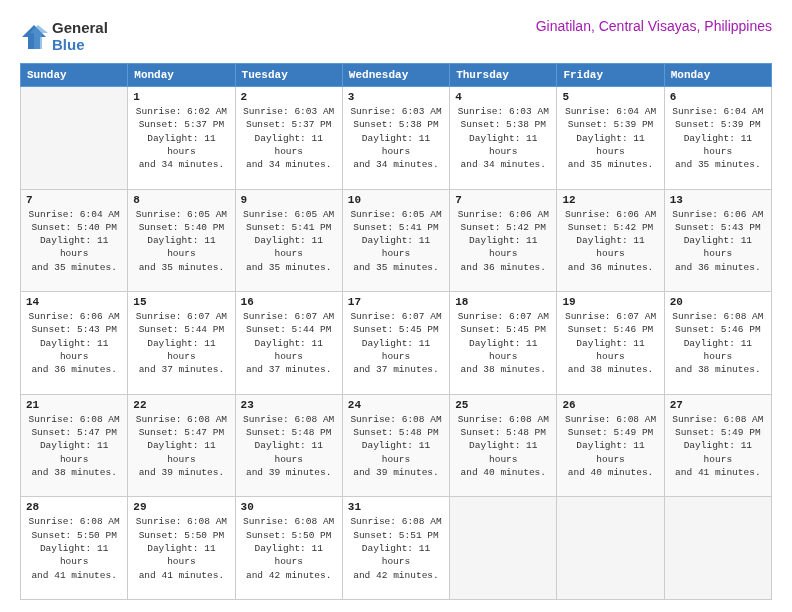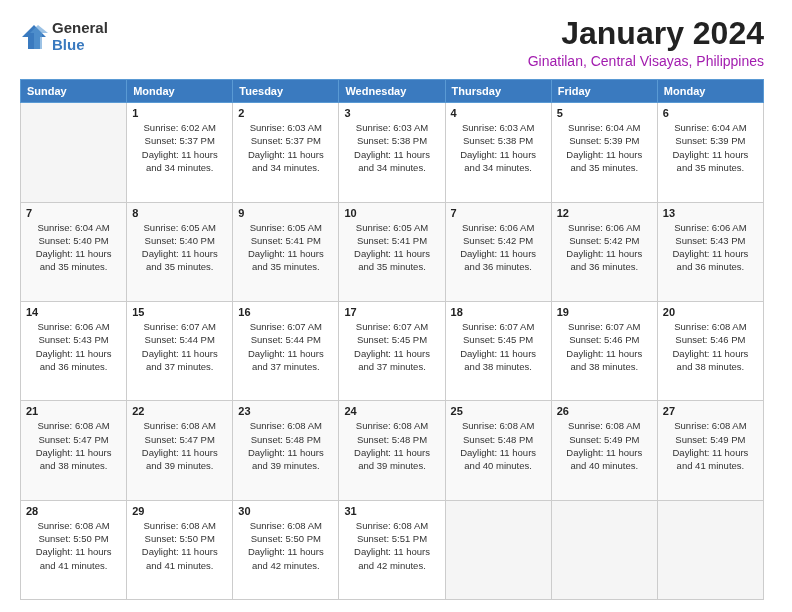--- a/index.html
+++ b/index.html
@@ -6,21 +6,21 @@
     body {
       font-family: Arial, sans-serif;
       background: #fff;
       width: 792px;
       height: 612px;
       overflow: hidden;
     }
     .page {
       width: 792px;
       height: 612px;
-      padding: 16px 28px 12px 20px;
+      padding: 16px 20px 12px 20px;
       display: flex;
       flex-direction: column;
     }
     .header {
       display: flex;
       justify-content: space-between;
       align-items: flex-start;
       margin-bottom: 10px;
     }
     .logo {
@@ -62,20 +62,21 @@
       color: #a21caf;
       margin-top: 2px;
     }
     .calendar {
       flex: 1;
       border: 1px solid #ccc;
       border-collapse: collapse;
       width: 100%;
       table-layout: fixed;
       font-size: 10px;
+      font-family: Liberation Mono, monospace;
     }
     .calendar th {
       background-color: #3a7abf;
       color: #fff;
       text-align: left;
       padding: 5px 6px;
       font-size: 11px;
       font-weight: bold;
       border: 1px solid #5a9ad4;
     }
@@ -115,21 +116,20 @@
       <svg class="logo-icon" viewBox="0 0 28 28" xmlns="http://www.w3.org/2000/svg">
         <polygon points="14,2 26,14 20,14 20,26 8,26 8,14 2,14" fill="#3a7abf"></polygon>
         <polygon points="18,2 28,10 22,10 22,26 14,26 14,10 10,10" fill="#5a9ad4" opacity="0.6"></polygon>
       </svg>
       <div class="logo-text">
         <span class="logo-general">General</span>
         <span class="logo-blue">Blue</span>
       </div>
     </div>
     <div class="title-block">
-      <div class="main-title">January 2024</div>
       <div class="subtitle">Ginatilan, Central Visayas, Philippines</div>
     </div>
   </div>
 
   <table class="calendar">
     <thead>
       <tr>
       <th>Sunday</th>
           <th>Monday</th>
           <th>Tuesday</th>

